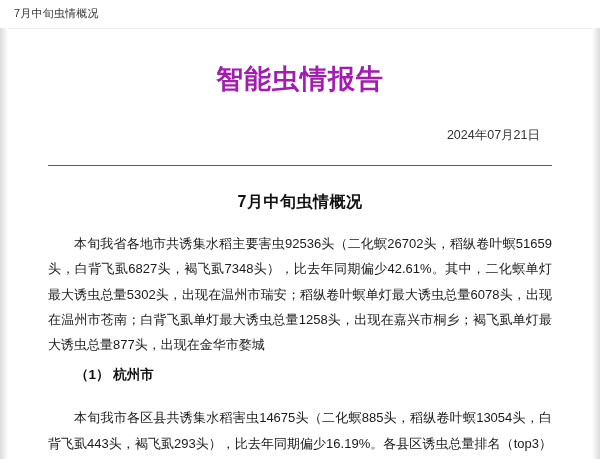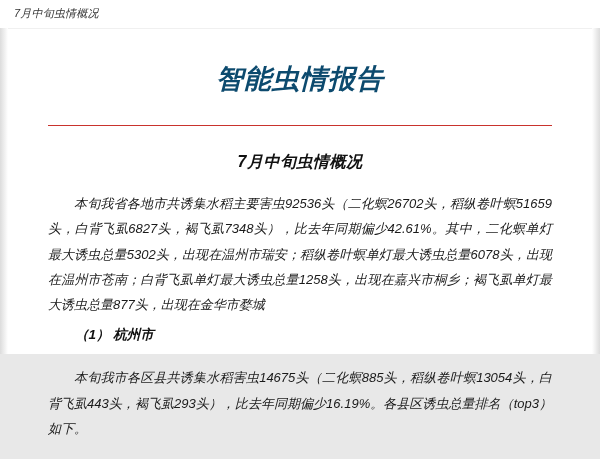--- a/index.html
+++ b/index.html
@@ -9,24 +9,23 @@
   }
   body {
     width: 600px;
     height: 459px;
     overflow: hidden;
     font-family: "Liberation Sans", sans-serif;
   }
   .page {
     position: relative;
     width: 600px;
-    height: 354px;
+    height: 459px;
     background: #ffffff;
     box-sizing: border-box;
-    font-style: italic;
   }
   .tab-label {
     position: absolute;
     top: 6px;
     left: 14px;
     font-size: 11px;
     color: #333333;
     letter-spacing: 0.2px;
   }
   .doc-body {
@@ -38,21 +37,21 @@
     background: #ffffff;
     border-top: 1px solid #f0f0f0;
   }
   .content {
     padding: 0 40px;
   }
   .doc-title {
     text-align: center;
     font-size: 27px;
     font-weight: bold;
-    color: #0c4a6e;
+    color: #a21caf;
     letter-spacing: 1px;
     margin-top: 32px;
     margin-bottom: 0;
   }
   .meta {
     text-align: right;
     margin-top: 28px;
     padding-right: 12px;
   }
   .meta div {
@@ -117,20 +116,21 @@
 
   <div class="shadow-left"></div>
   <div class="shadow-right"></div>
 
   <div class="doc-body">
     <div class="content">
 
       <h1 class="doc-title">智能虫情报告</h1>
 
       <div class="meta">
+        <div>2024年07月21日</div>
       </div>
 
       <hr class="rule">
 
       <h2 class="section-title">7月中旬虫情概况</h2>
 
       <p class="para">本旬我省各地市共诱集水稻主要害虫92536头（二化螟26702头，稻纵卷叶螟51659头，白背飞虱6827头，褐飞虱7348头），比去年同期偏少42.61%。其中，二化螟单灯最大诱虫总量5302头，出现在温州市瑞安；稻纵卷叶螟单灯最大诱虫总量6078头，出现在温州市苍南；白背飞虱单灯最大诱虫总量1258头，出现在嘉兴市桐乡；褐飞虱单灯最大诱虫总量877头，出现在金华市婺城</p>
 
       <h3 class="subhead">（1） 杭州市</h3>
 

